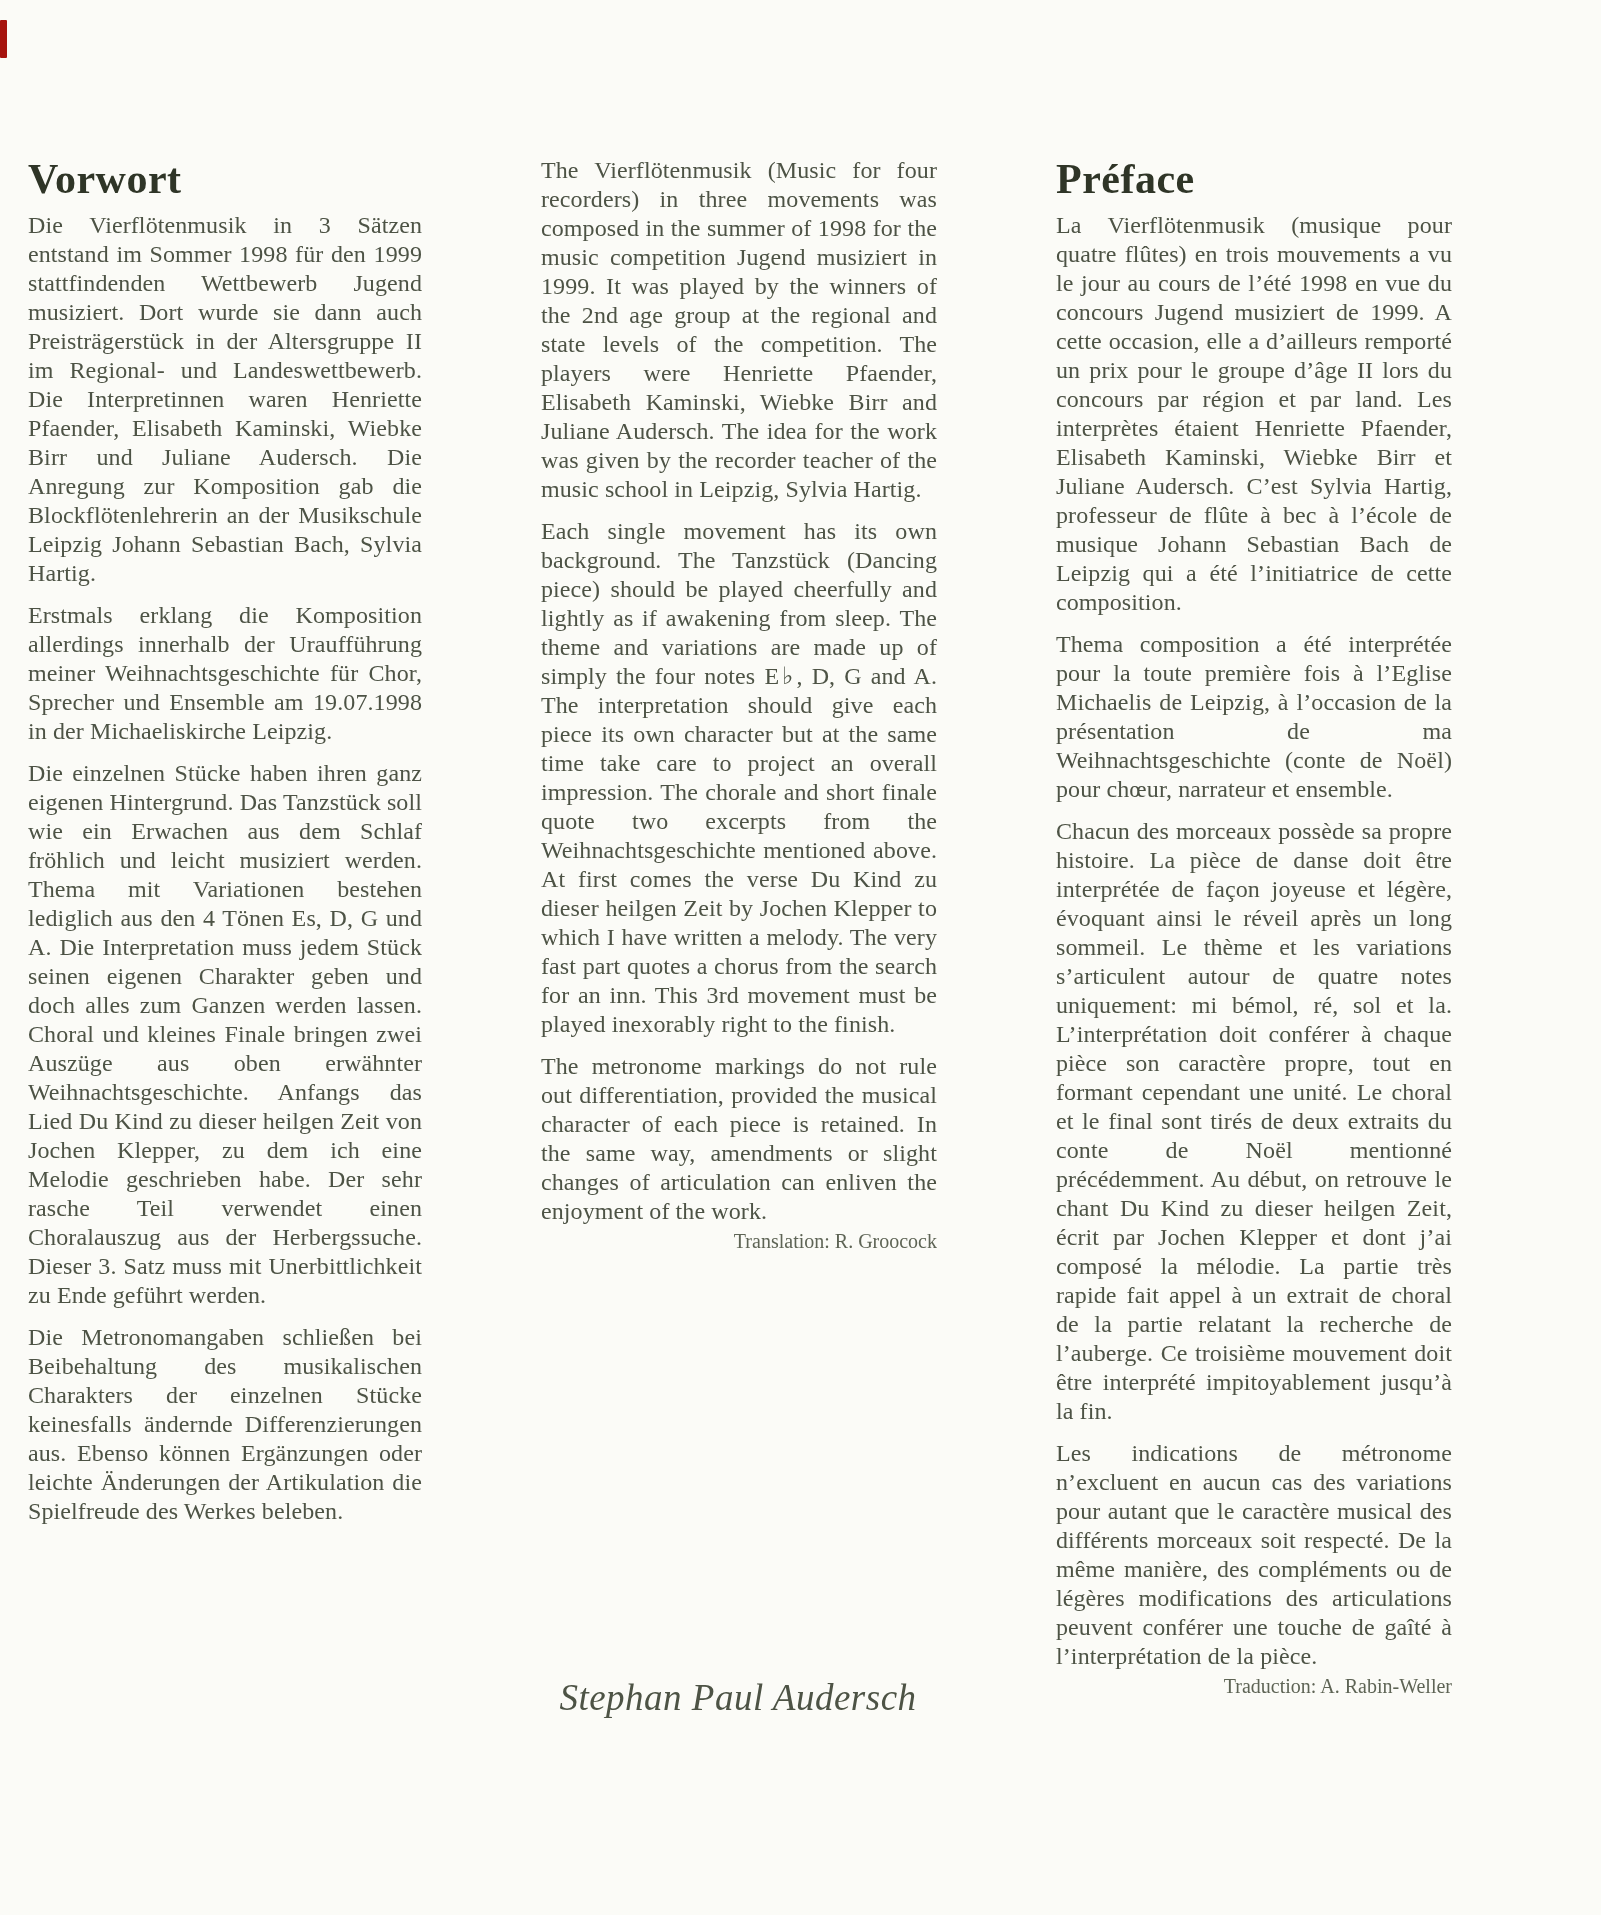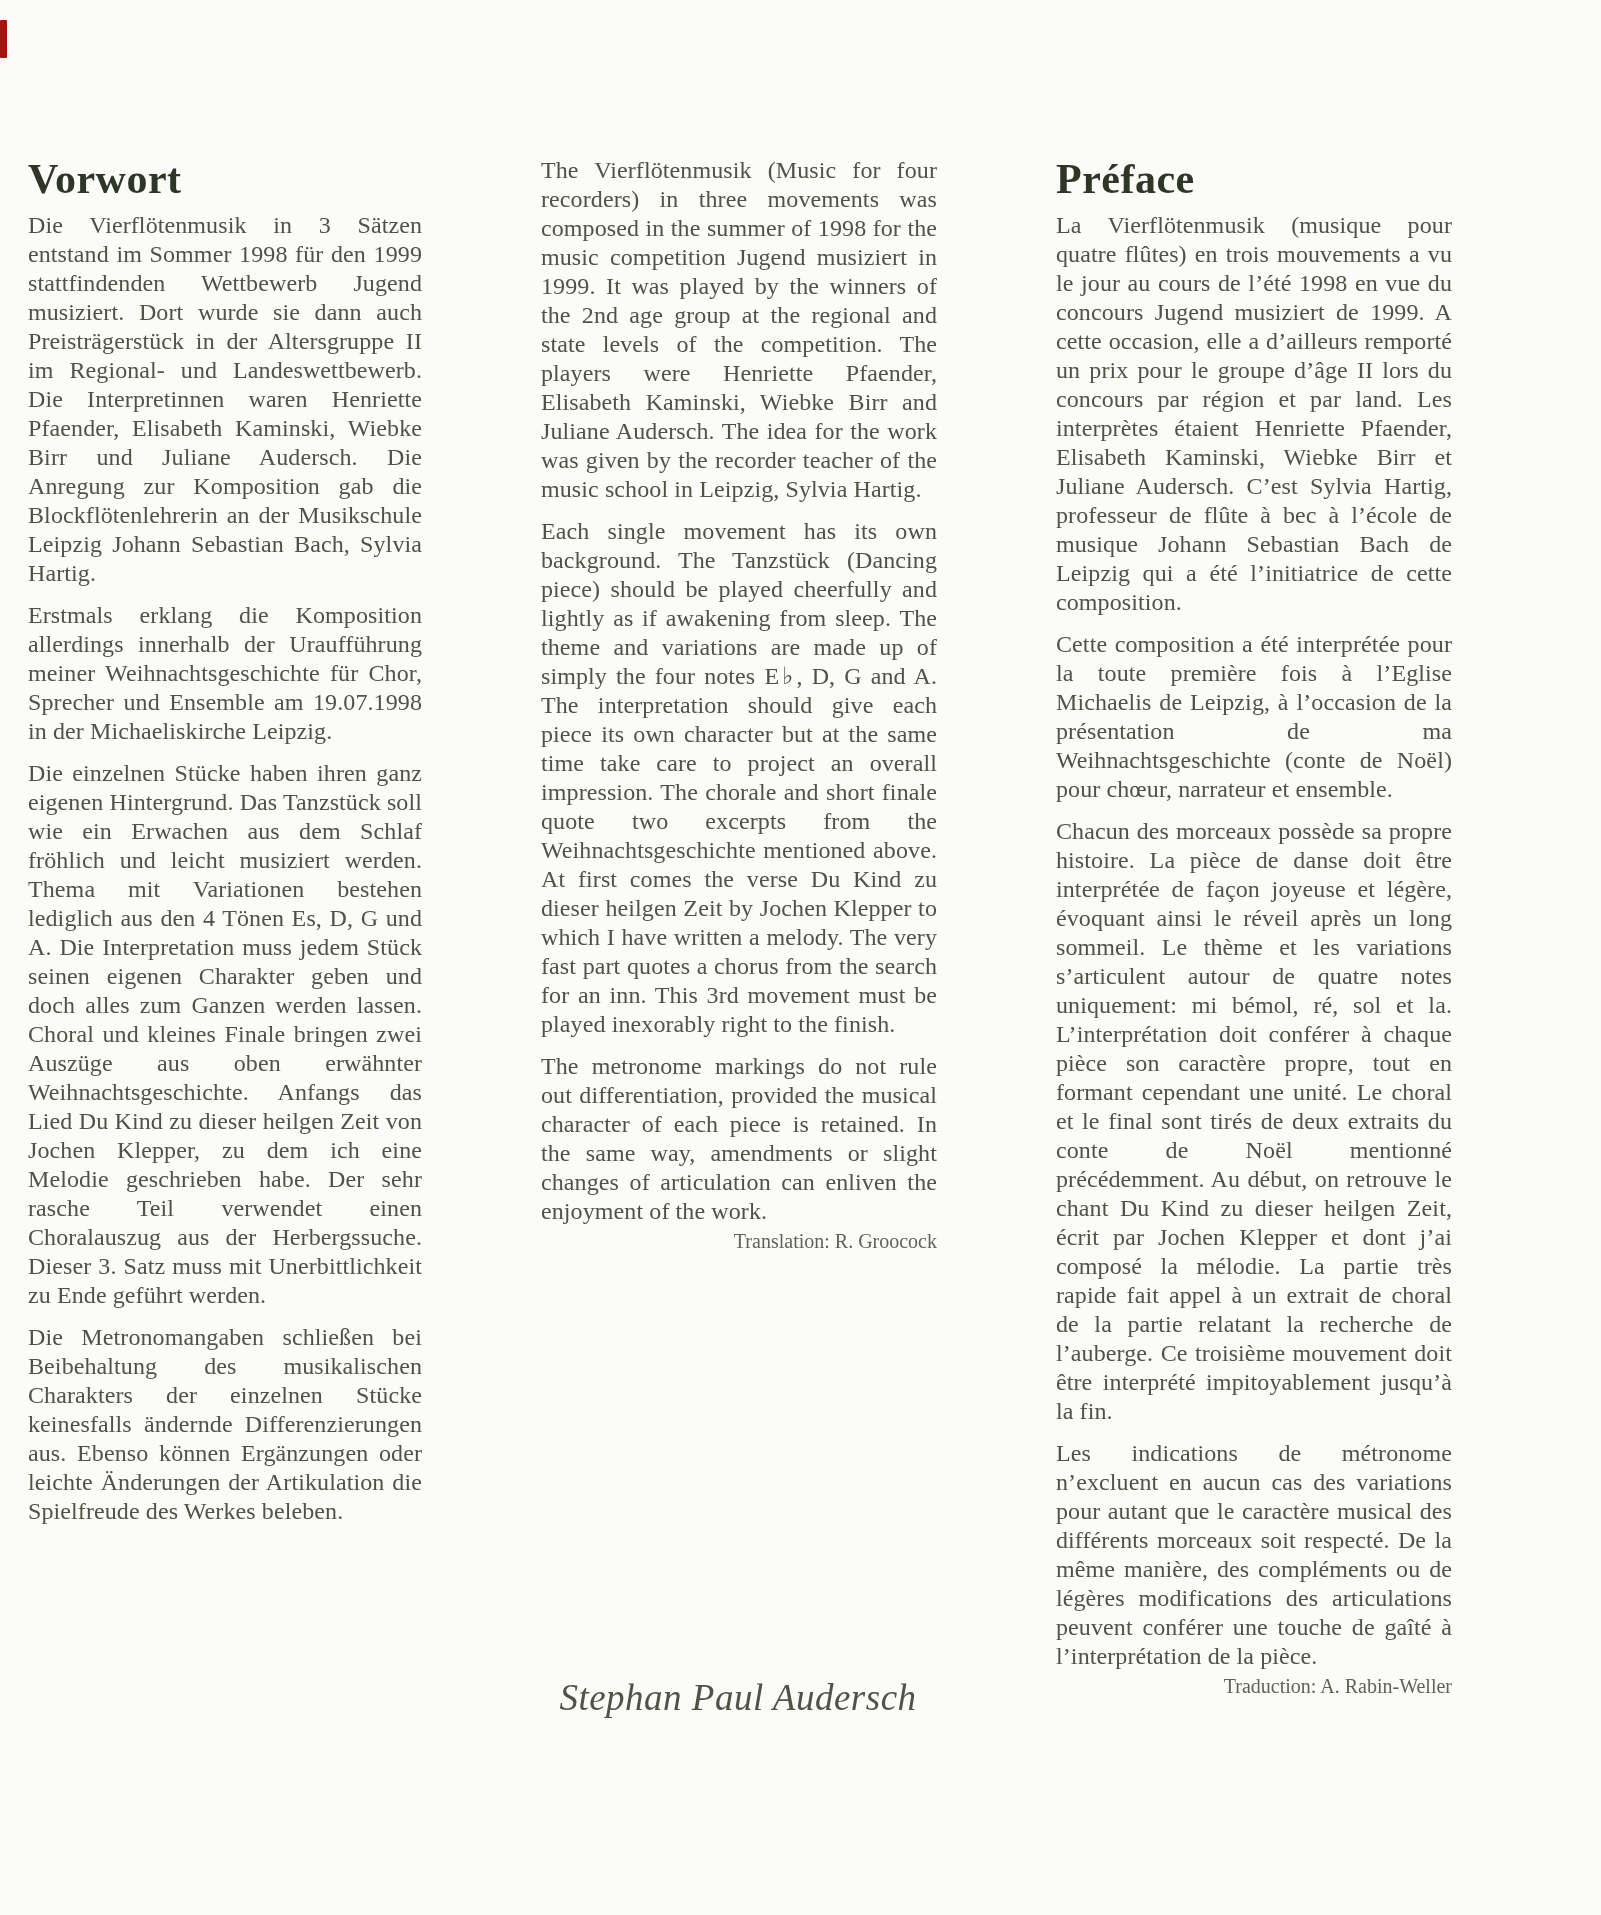--- a/index.html
+++ b/index.html
@@ -94,21 +94,21 @@
           <p class="para"><span>Each single movement has its own background. The Tanzstück (Dancing piece) should be played cheerfully and lightly as if awakening from sleep. The theme and variations are made up of simply the four notes E♭, D, G and A. The interpretation should give each piece its own character but at the same time take care to project an overall impression. The chorale and short finale quote two excerpts from the </span><span class="it">Weihnachtsgeschichte</span><span> mentioned above. At first comes the verse </span><span class="it">Du Kind zu dieser heilgen Zeit</span><span> by Jochen Klepper to which I have written a melody. The very fast part quotes a chorus from the search for an inn. This 3rd movement must be played inexorably right to the finish.</span></p>
           <p class="para"><span>The metronome markings do not rule out differentiation, provided the musical character of each piece is retained. In the same way, amendments or slight changes of articulation can enliven the enjoyment of the work.</span></p>
         </div>
       <div class="credit">Translation: R. Groocock</div>
     </section>
 
     <section class="col" lang="fr">
       <h1>Préface</h1>
       <div>
           <p class="para"><span>La </span><span class="it">Vierflötenmusik</span><span> (musique pour quatre flûtes) en trois mouvements a vu le jour au cours de l’été 1998 en vue du concours Jugend musiziert de 1999. A cette occasion, elle a d’ailleurs remporté un prix pour le groupe d’âge II lors du concours par région et par land. Les interprètes étaient Henriette Pfaender, Elisabeth Kaminski, Wiebke Birr et Juliane Audersch. C’est Sylvia Hartig, professeur de flûte à bec à l’école de musique </span><span class="it">Johann Sebastian Bach</span><span> de Leipzig qui a été l’initiatrice de cette composition.</span></p>
-          <p class="para"><span>Cette composition a été interprétée pour la toute première fois à l’Eglise Michaelis de Leipzig, à l’occasion de la présentation de ma </span><span class="it">Weihnachtsgeschichte</span><span> (conte de Noël) pour chœur, narrateur et ensemble.</span></p>
+          <p class="para"><span>Thema composition a été interprétée pour la toute première fois à l’Eglise Michaelis de Leipzig, à l’occasion de la présentation de ma </span><span class="it">Weihnachtsgeschichte</span><span> (conte de Noël) pour chœur, narrateur et ensemble.</span></p>
           <p class="para"><span>Chacun des morceaux possède sa propre histoire. La pièce de danse doit être interprétée de façon joyeuse et légère, évoquant ainsi le réveil après un long sommeil. Le thème et les variations s’articulent autour de quatre notes uniquement: mi bémol, ré, sol et la. L’interprétation doit conférer à chaque pièce son caractère propre, tout en formant cependant une unité. Le choral et le final sont tirés de deux extraits du conte de Noël mentionné précédemment. Au début, on retrouve le chant </span><span class="it">Du Kind zu dieser heilgen Zeit</span><span>, écrit par Jochen Klepper et dont j’ai composé la mélodie. La partie très rapide fait appel à un extrait de choral de la partie relatant la recherche de l’auberge. Ce troisième mouvement doit être interprété impitoyablement jusqu’à la fin.</span></p>
           <p class="para"><span>Les indications de métronome n’excluent en aucun cas des variations pour autant que le caractère musical des différents morceaux soit respecté. De la même manière, des compléments ou de légères modifications des articulations peuvent conférer une touche de gaîté à l’interprétation de la pièce.</span></p>
         </div>
       <div class="credit">Traduction: A. Rabin-Weller</div>
     </section>
   </main>
 
   <div class="signature">Stephan Paul Audersch</div>
 </div>
 

